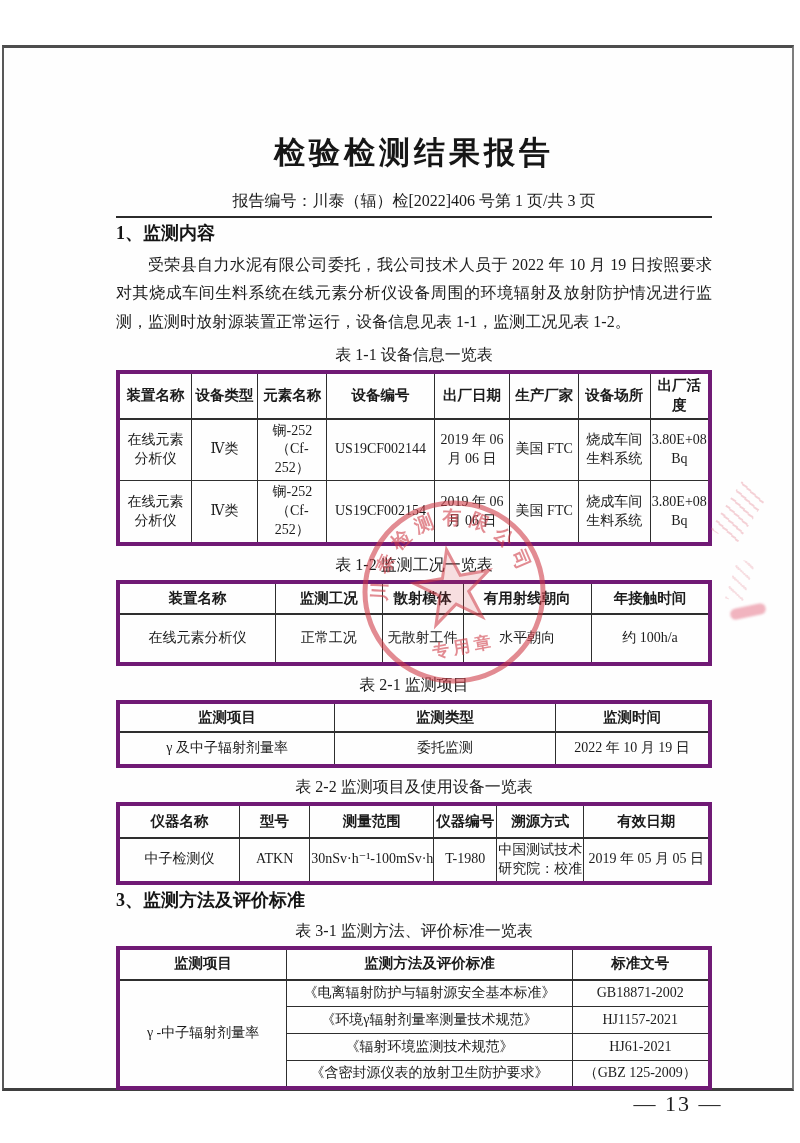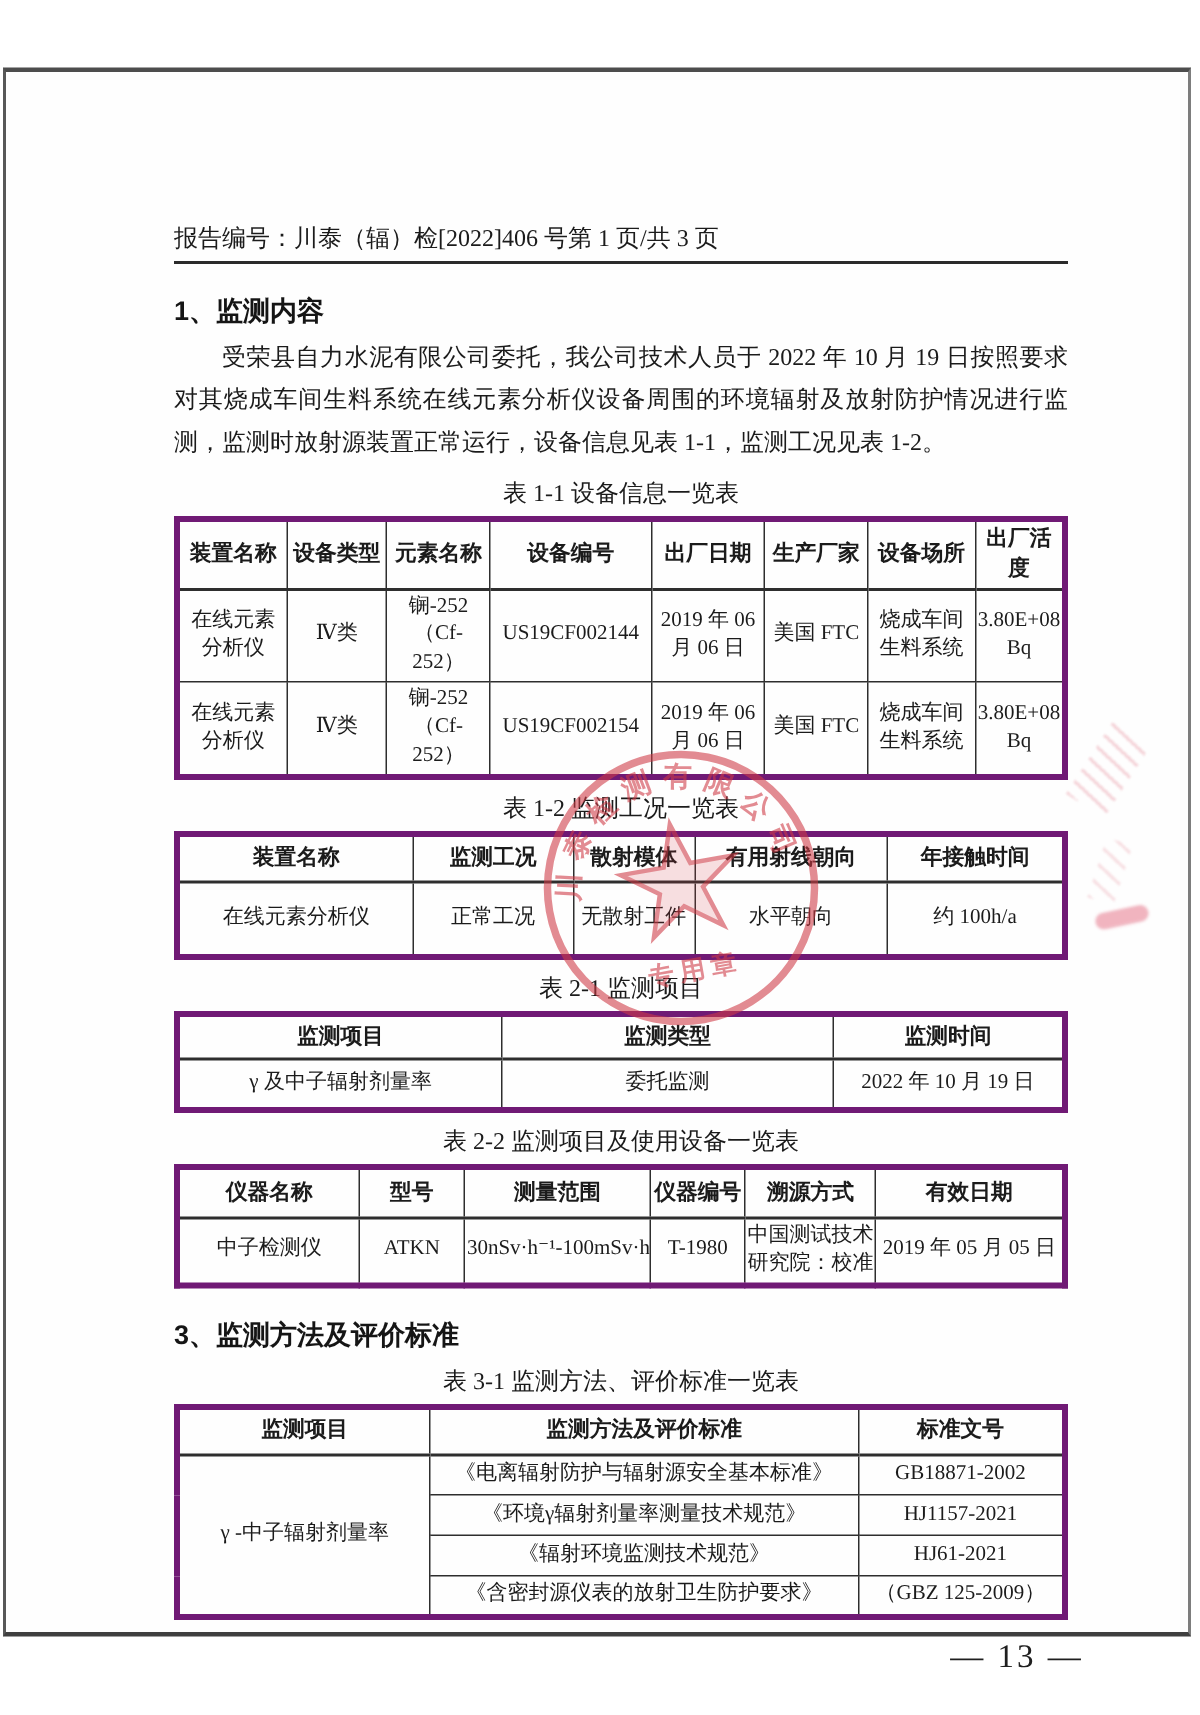--- a/index.html
+++ b/index.html
@@ -8,25 +8,25 @@
 
   .paper{position:absolute;left:2px;top:45px;width:792px;height:1046px;background:#fefefe;
          border-top:3px solid #4d4d4d;border-left:2px solid #585858;
          border-right:2px solid #7d7d7d;border-bottom:3px solid #3f3f3f;box-sizing:border-box;}
 
   .content{position:relative;width:596px;margin-left:112px;padding-top:84px;}
 
   .doc-title{font-family:"Liberation Sans","DejaVu Sans",sans-serif;font-weight:bold;
              font-size:31px;letter-spacing:4px;text-align:center;margin:0;color:#161616;}
 
-  .report-line{display:flex;justify-content:flex-start;align-items:flex-end;
+  .report-line{display:flex;justify-content:center;align-items:flex-end;
                border-bottom:2px solid #2b2b2b;padding-bottom:4px;margin-top:17px;font-size:16px;}
 
-  .sec-heading{font-family:Liberation Sans, sans-serif;font-weight:bold;
-               font-size:18px;margin:19px 0 0 0;color:#151515;}
+  .sec-heading{font-family:Liberation Serif, serif;font-weight:bold;
+               font-size:18px;margin:3px 0 0 0;color:#151515;}
 
   .para{font-size:16px;line-height:1.78;text-indent:2em;text-align:justify;margin:6px 0 0 0;}
 
   .tbl-caption{text-align:center;font-size:16px;margin:9px 0 4px 0;}
 
   table.tbl{width:100%;border-collapse:collapse;table-layout:fixed;text-align:center;
             font-size:14px;border:4px solid #701a75;}
   table.tbl th,table.tbl td{border:1px solid #2e2e2e;padding:2px 1px;vertical-align:middle;
             line-height:1.35;overflow:hidden;}
   table.tbl th{border-bottom-width:2px;font-size:14.5px;
@@ -52,20 +52,21 @@
 
   .footer-page{position:absolute;left:598px;top:1091px;width:160px;text-align:center;
       font-size:22px;letter-spacing:2px;color:#1f1f1f;}
 </style>
 </head>
 <body>
 
 <div class="paper">
   <div class="content">
 
+    <h1 class="doc-title">检验检测结果报告</h1>
 
     <div class="report-line">
       <span>报告编号：川泰（辐）检[2022]406 号</span>
       <span>第 1 页/共 3 页</span>
     </div>
 
     <div class="sec-heading">1、监测内容</div>
     <p class="para">受荣县自力水泥有限公司委托，我公司技术人员于 2022 年 10 月 19 日按照要求对其烧成车间生料系统在线元素分析仪设备周围的环境辐射及放射防护情况进行监测，监测时放射源装置正常运行，设备信息见表 1-1，监测工况见表 1-2。</p>
 
     <div class="tbl-caption">表 1-1 设备信息一览表</div>

